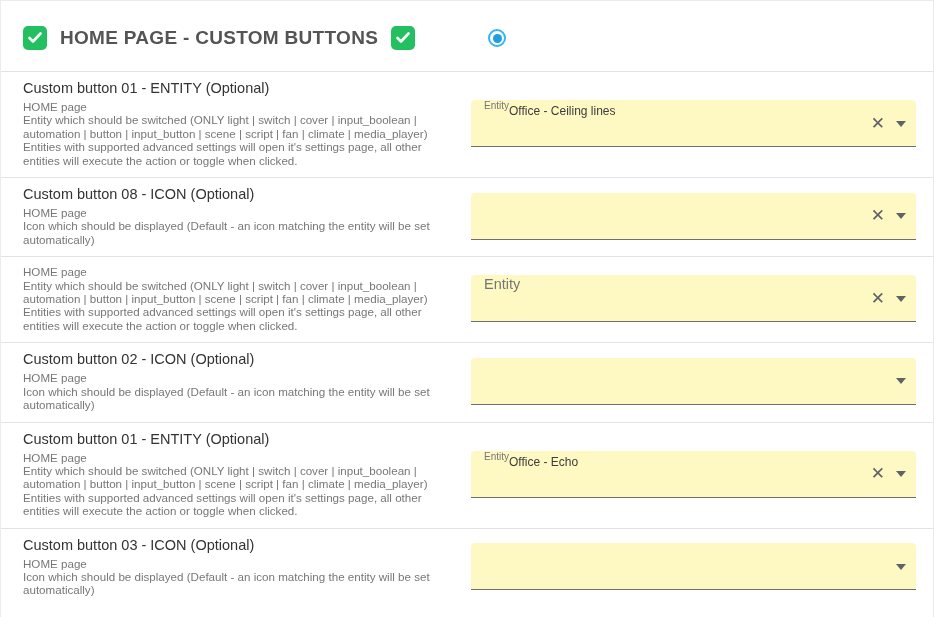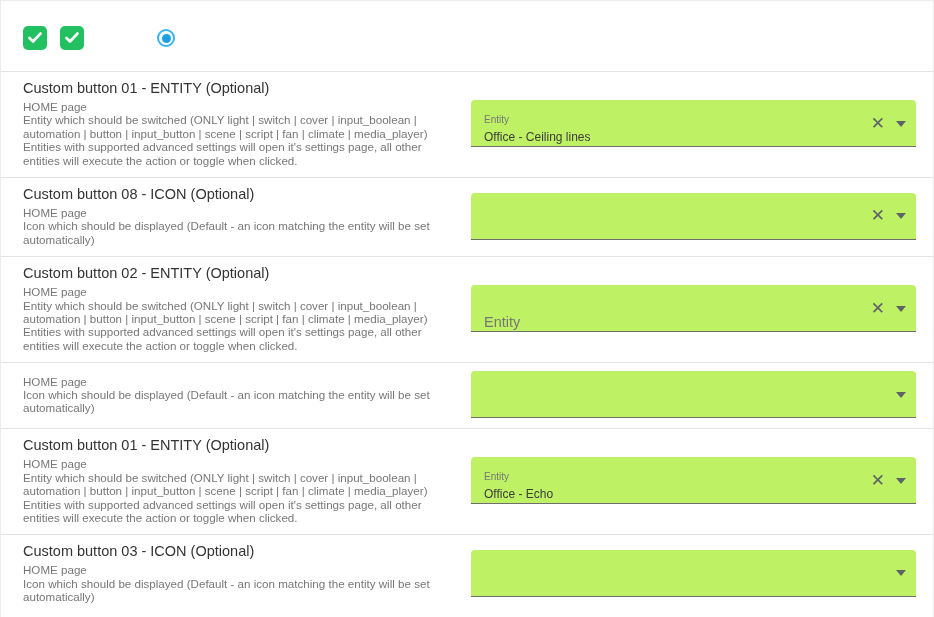--- a/index.html
+++ b/index.html
@@ -80,27 +80,26 @@
   .section-right {
     flex: 0 0 auto;
     width: 445px;
     margin-right: 14px;
   }
 
   
   .field {
     position: relative;
     height: 47px;
-    background: #bef264;
+    background: #fef9c3;
     border-bottom: 1px solid #6e6e6e;
     border-radius: 4px 4px 0 0;
     cursor: pointer;
     display: flex;
-    flex-direction: column;
-    justify-content: flex-end;
+    justify-content: flex-start;
     padding: 0 60px 0 13px;
   }
   .field-label {
     font-size: 10px;
     color: #767676;
     line-height: 12px;
   }
   .field-value {
     font-size: 12px;
     color: #3c3c3e;
@@ -138,20 +137,21 @@
 </style>
 </head>
 <body>
 
 <div class="header">
   <span class="check-badge">
     <svg width="14" height="12" viewBox="0 0 14 12">
       <polyline points="1.5,6 5,9.5 12.5,1.5" fill="none" stroke="#ffffff" stroke-width="2.6" stroke-linecap="round" stroke-linejoin="round"></polyline>
     </svg>
   </span>
+  <span class="page-title">HOME PAGE - CUSTOM BUTTONS</span>
   <span class="check-badge">
     <svg width="14" height="12" viewBox="0 0 14 12">
       <polyline points="1.5,6 5,9.5 12.5,1.5" fill="none" stroke="#ffffff" stroke-width="2.6" stroke-linecap="round" stroke-linejoin="round"></polyline>
     </svg>
   </span>
   <span class="radio">
     <span class="dot"></span>
   </span>
 </div>
 
@@ -193,41 +193,41 @@
         <div class="field-icons">
           <span class="clear-x">✕</span>
           <span class="caret"></span>
         </div>
       </div>
     </div>
   </div>
 
   <div class="section">
     <div class="section-left">
-      <div class="section-title">Custom button 02 - ENTITY (Optional)</div>
       <div class="section-desc">
           <div>HOME page</div>
           <div>Entity which should be switched (ONLY light | switch | cover | input_boolean | automation | button | input_button | scene | script | fan | climate | media_player)</div>
           <div>Entities with supported advanced settings will open it's settings page, all other entities will execute the action or toggle when clicked.</div>
         </div>
     </div>
     <div class="section-right">
       <div class="field">
 
         <div class="field-placeholder">Entity</div>
         <div class="field-icons">
           <span class="clear-x">✕</span>
           <span class="caret"></span>
         </div>
       </div>
     </div>
   </div>
 
   <div class="section">
     <div class="section-left">
+      <div class="section-title">Custom button 02 - ICON (Optional)</div>
       <div class="section-desc">
           <div>HOME page</div>
           <div>Icon which should be displayed (Default - an icon matching the entity will be set automatically)</div>
         </div>
     </div>
     <div class="section-right">
       <div class="field">
 
         <div class="field-placeholder">&nbsp;</div>
         <div class="field-icons">

